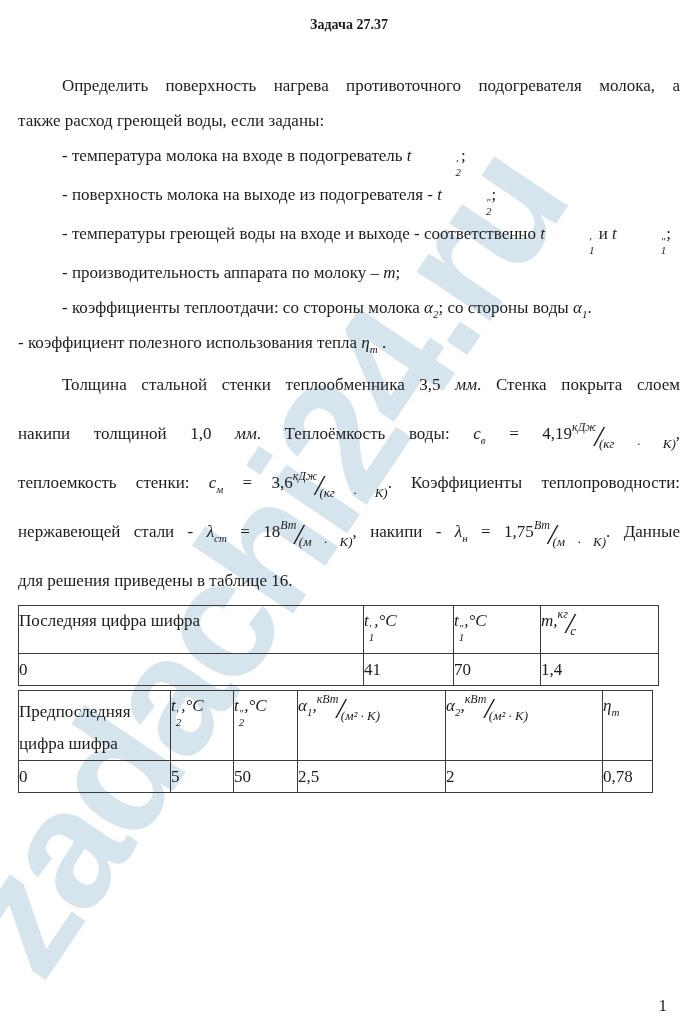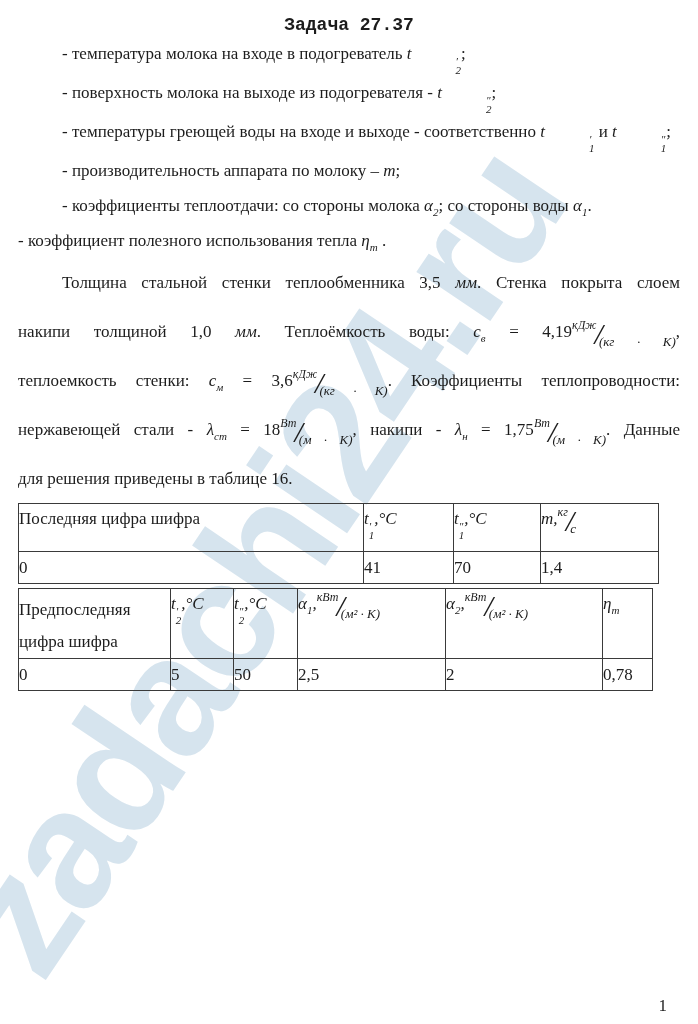--- a/index.html
+++ b/index.html
@@ -9,21 +9,21 @@
     font-family:"Liberation Serif",serif;font-size:17px;
   }
   .watermark{
     position:absolute;left:-6px;top:868px;z-index:0;
     transform:rotate(-56deg);transform-origin:0 50%;
     font-family:"Liberation Sans",sans-serif;font-weight:bold;
     font-size:168px;line-height:170px;letter-spacing:-6px;
     color:#d6e4ee;white-space:nowrap;
   }
   .content{position:relative;z-index:1;padding:0 18px;}
-  .title{font-size:18px;font-weight:bold;text-align:center;margin:14px 0 0 0;line-height:22px;font-family:Liberation Mono, monospace;}
+  .title{font-size:14px;font-weight:bold;text-align:center;margin:14px 0 0 0;line-height:22px;}
   .intro{margin-top:32px;}
   .ln{line-height:35px;text-align:justify;text-align-last:justify;}
   .ln.last{text-align-last:left;}
   .ind{text-indent:44px;}
   .item{line-height:35px;margin:0;text-align:left;}
   .p2 .ln{line-height:49px;}
   .caption1{margin:6px 0 0 45px;line-height:24px;}
   .caption2{margin:35px 0 0 45px;line-height:24px;}
   i{font-style:italic;}
   .sb{font-size:11px;font-style:italic;vertical-align:-5px;line-height:0;}
@@ -45,20 +45,24 @@
 </style>
 </head>
 <body>
 
 <div class="watermark">zadachi24.ru</div>
 
 <div class="content">
 
   <div class="title">Задача 27.37</div>
 
+  <div class="intro">
+      <div class="ln ind">Определить поверхность нагрева противоточного подогревателя молока, а</div>
+      <div class="ln last">также расход греющей воды, если заданы:</div>
+    </div>
 
   <div>
     <p class="item ind"><span>- температура молока на входе в подогреватель </span><i>t</i><span class="stk">
           <span>′</span>
           <span>2</span>
         </span><span>;</span></p>
     <p class="item ind"><span>- поверхность молока на выходе из подогревателя - </span><i>t</i><span class="stk">
           <span>″</span>
           <span>2</span>
         </span><span>;</span></p>

